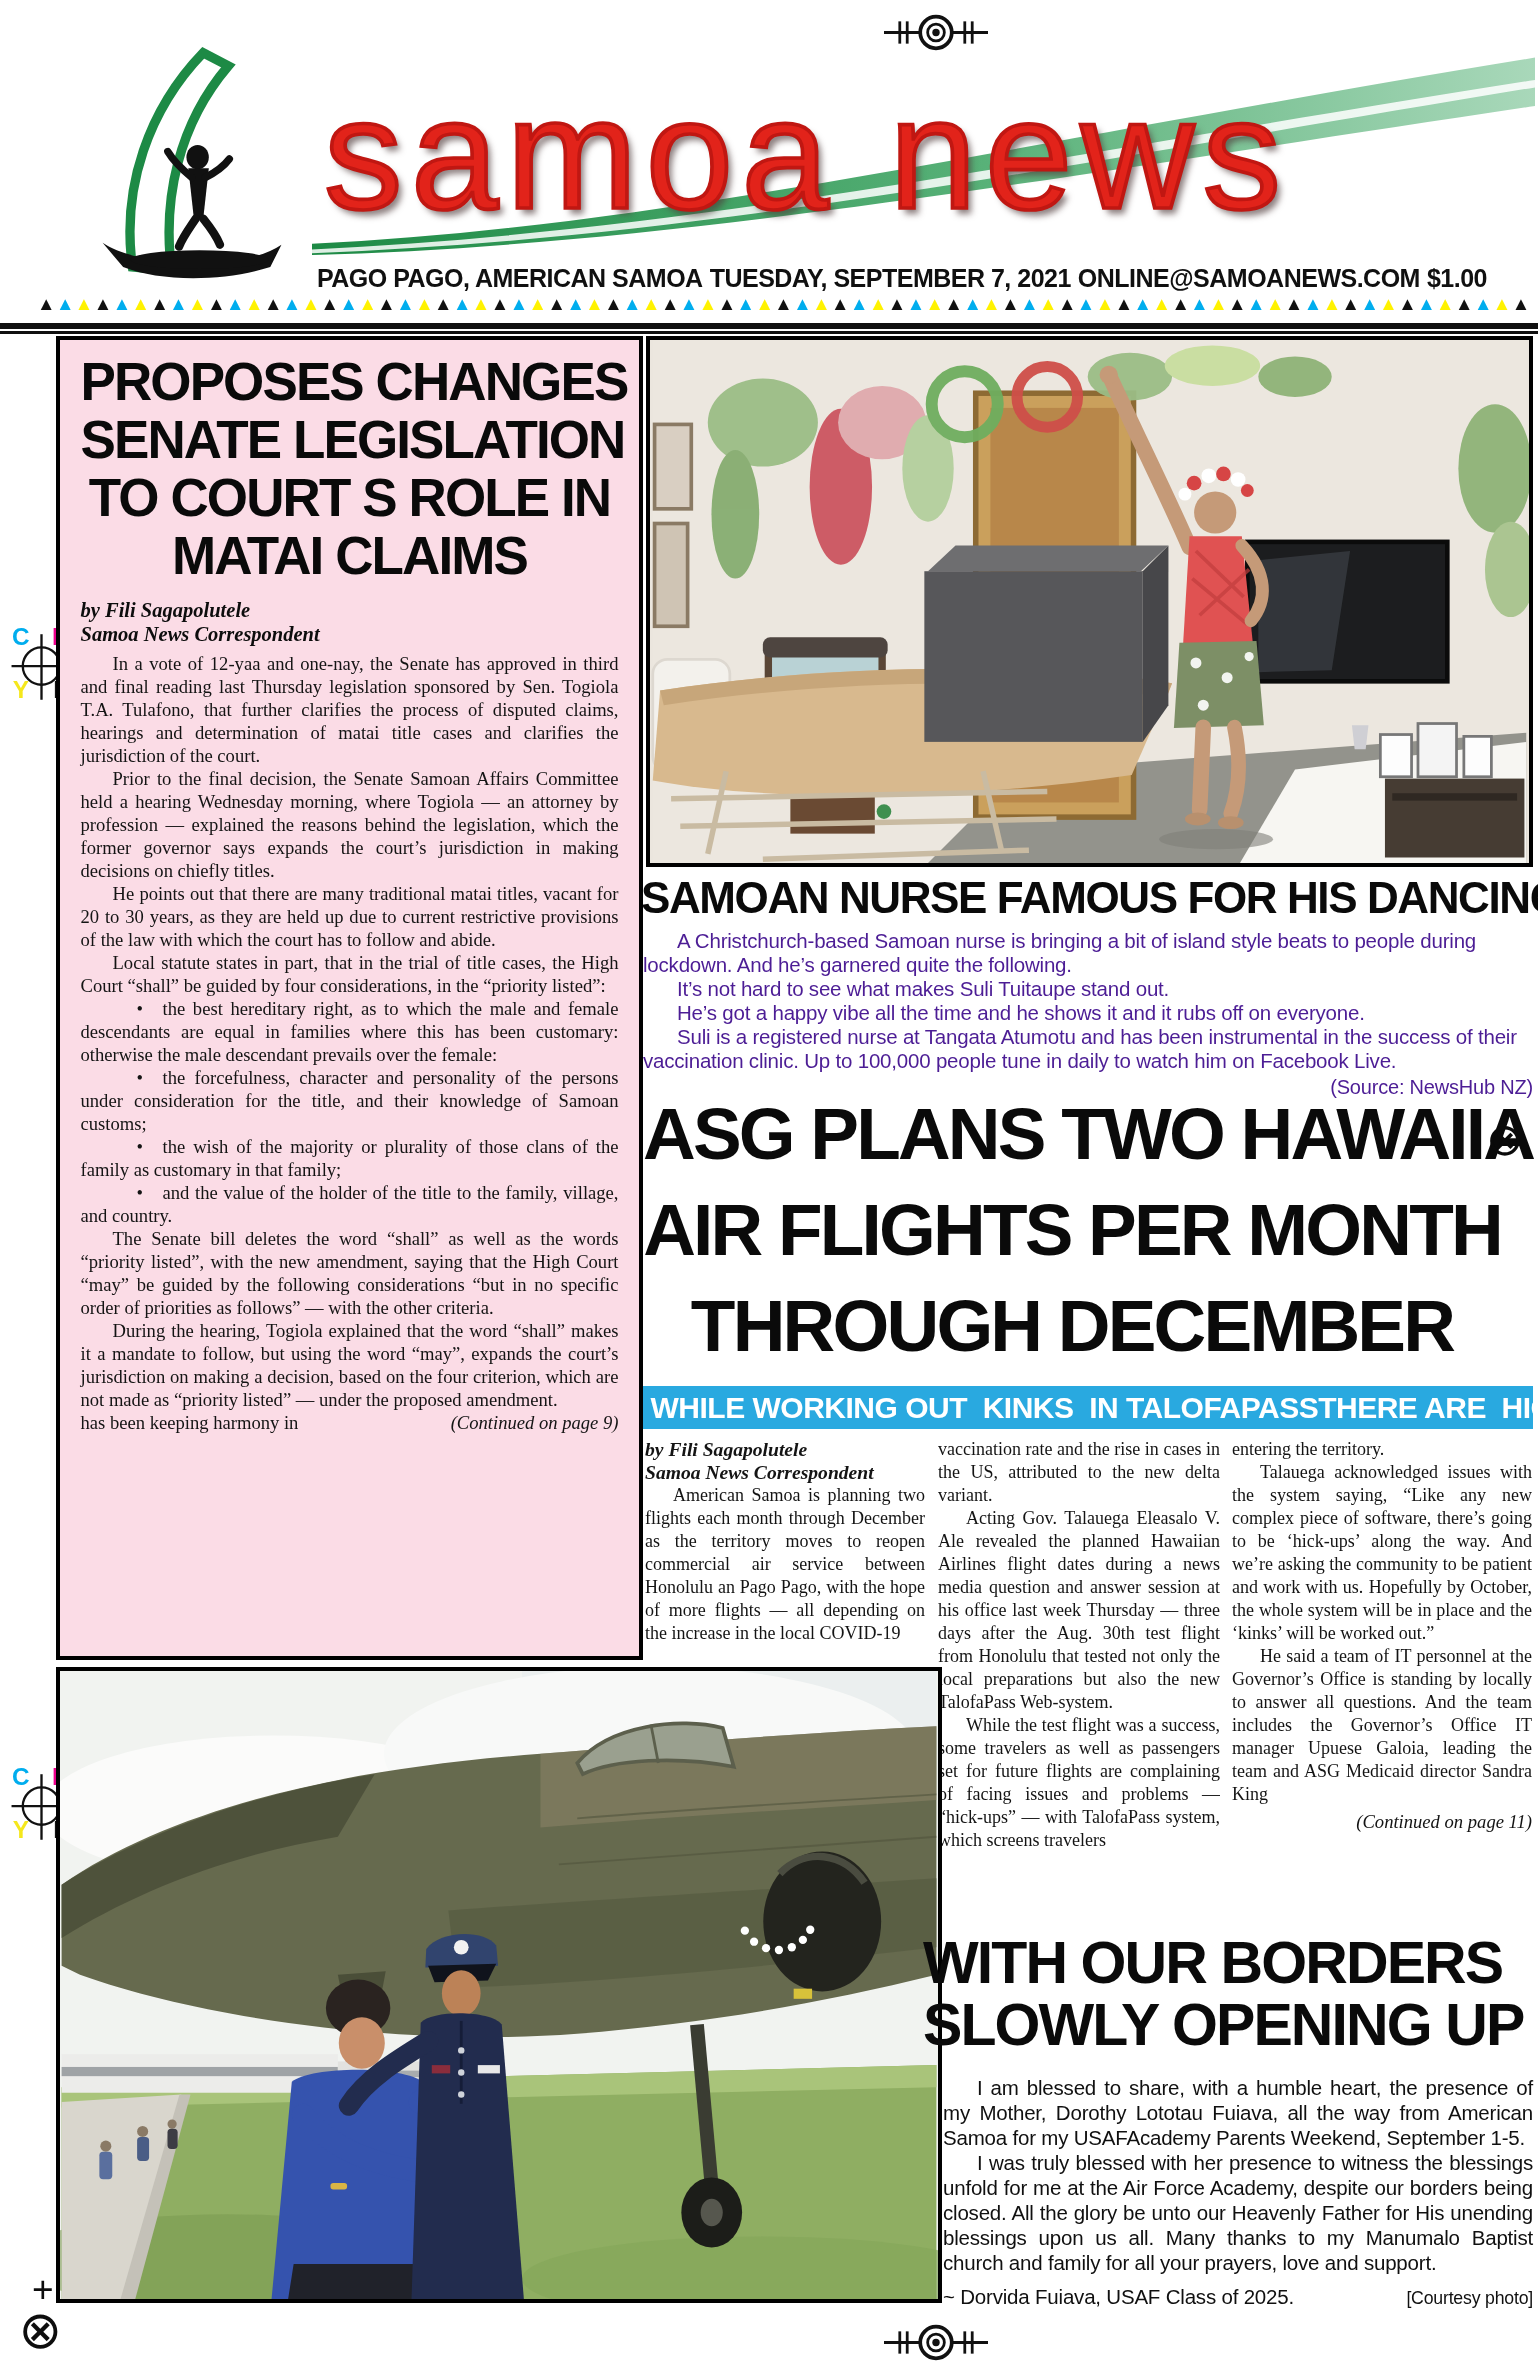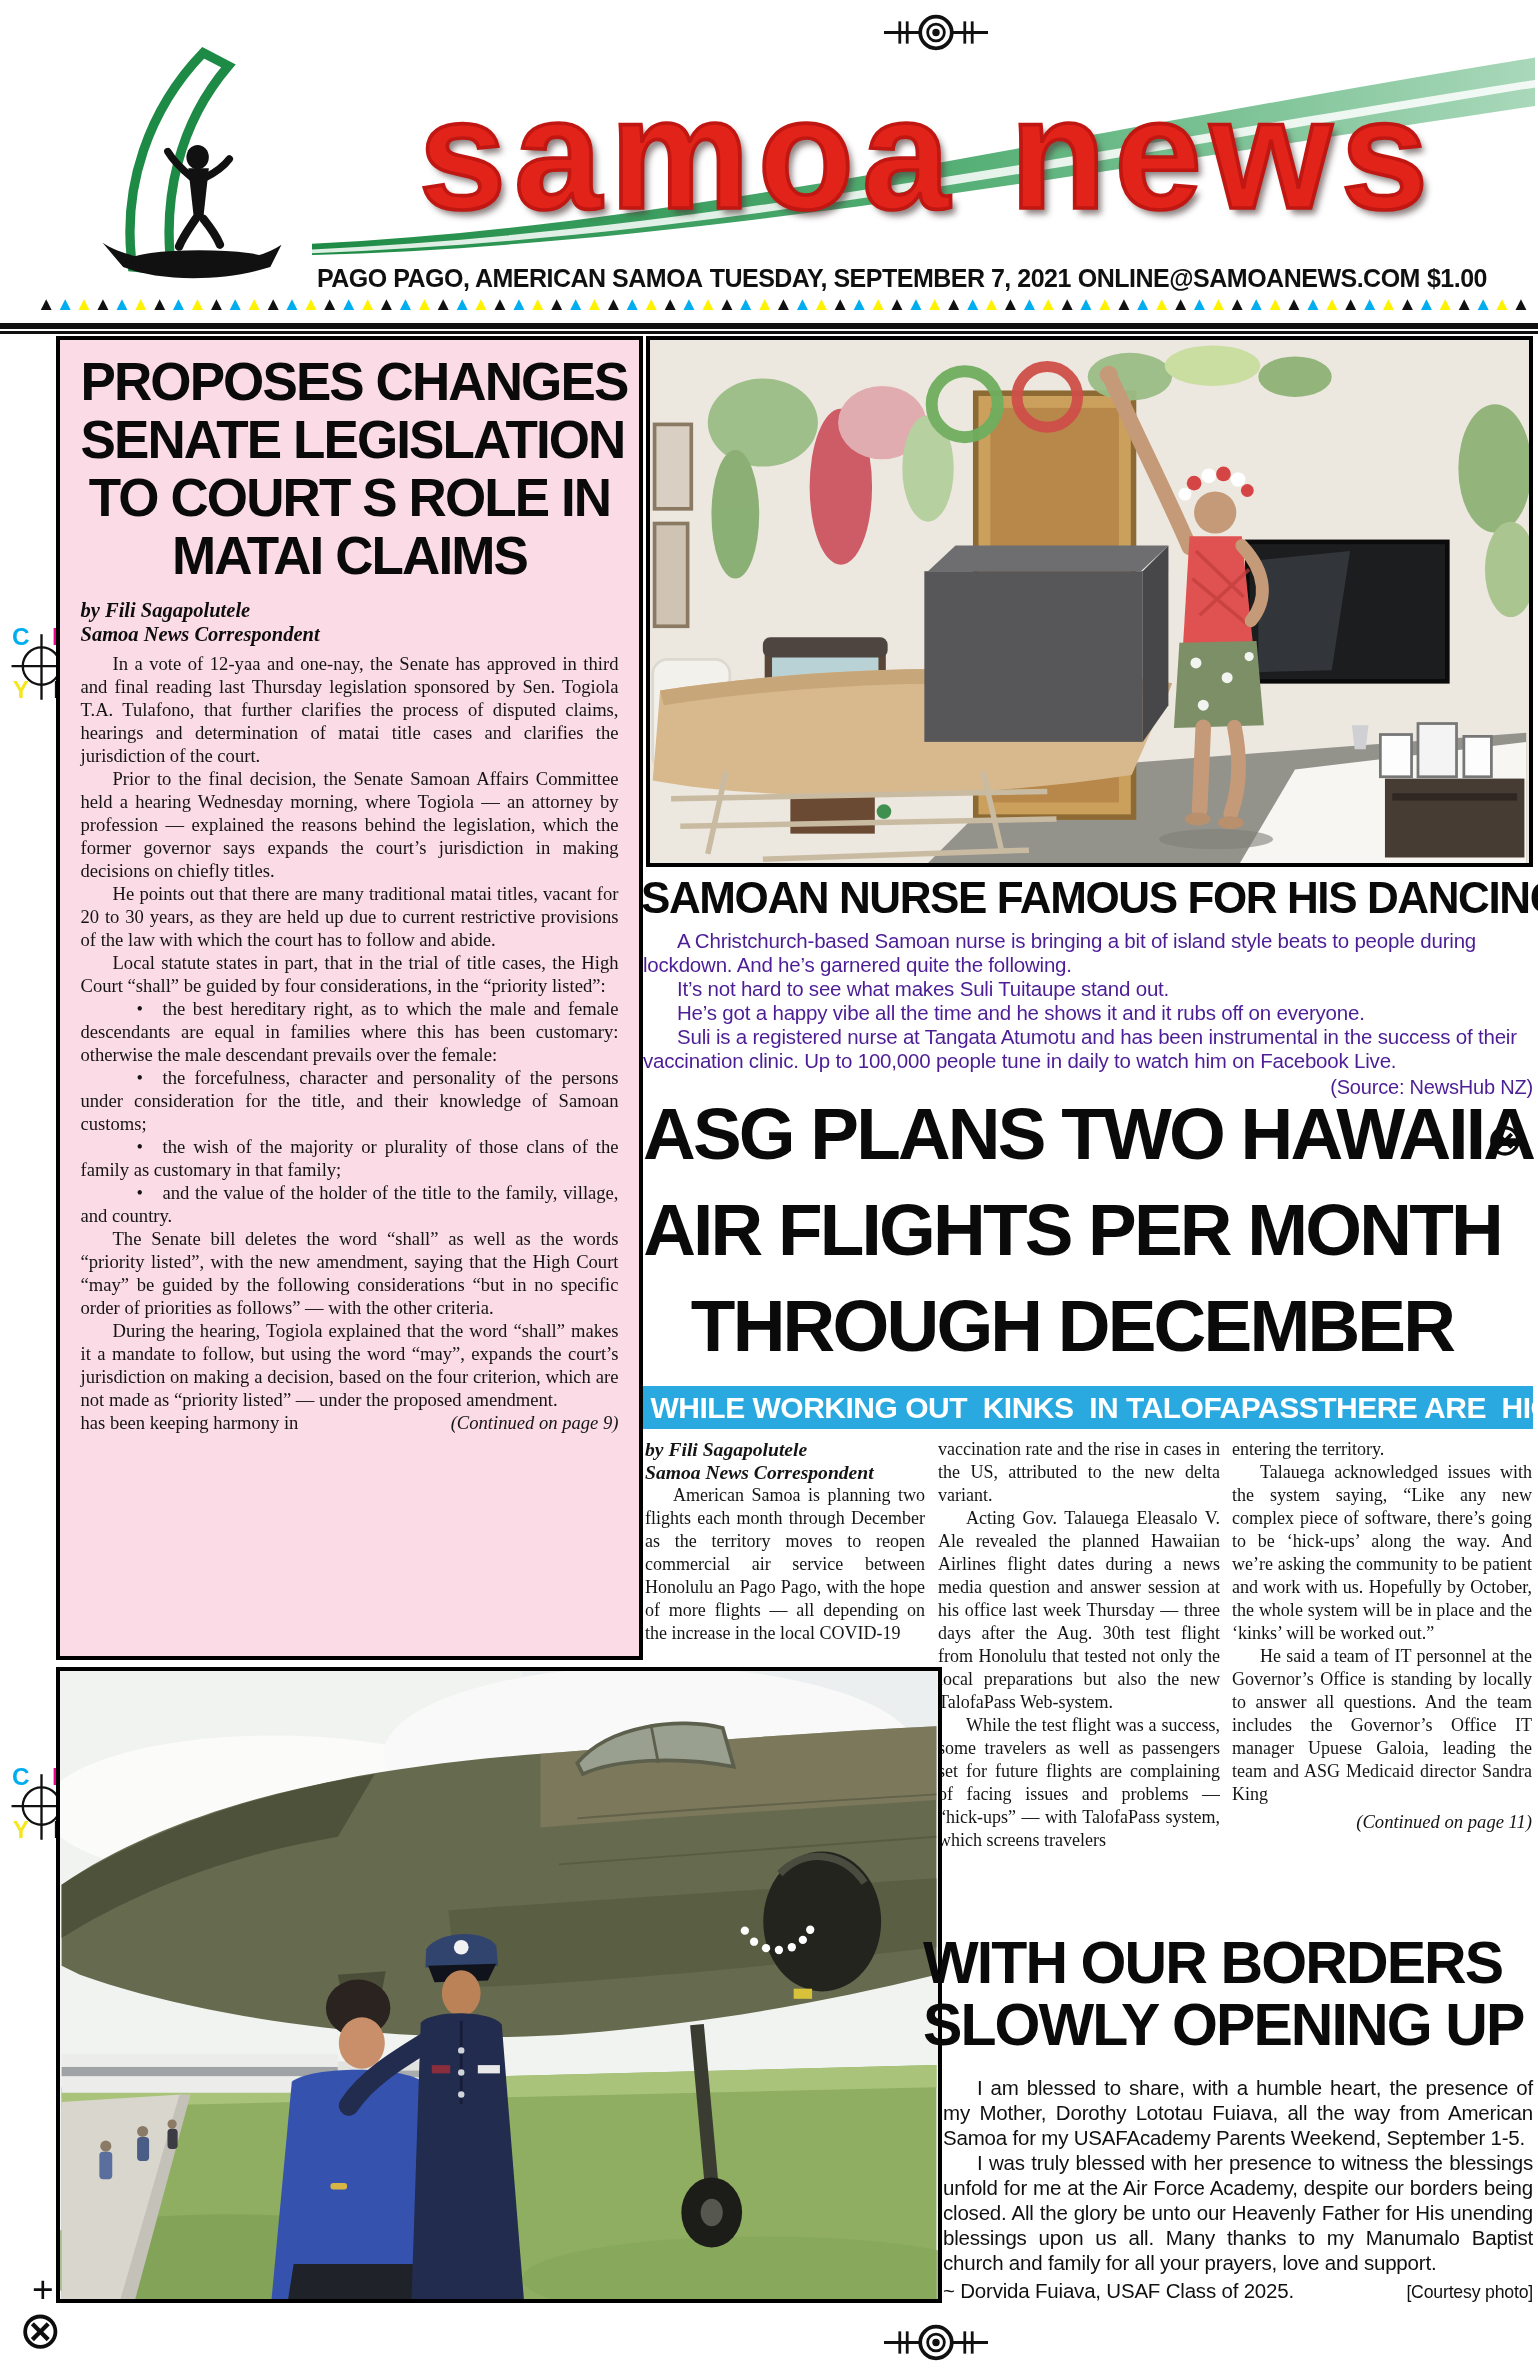--- a/index.html
+++ b/index.html
@@ -8,22 +8,22 @@
   .abs{position:absolute;}
   .serif{font-family:"Liberation Serif",serif;}
   .sans{font-family:"Liberation Sans",sans-serif;}
   .hl{font-family:"Liberation Sans",sans-serif;font-weight:700;color:#0a0a0a;}
 
   
   #regmark-top{left:884px;top:11.2px;width:104px;height:43px;}
   #regmark-bottom{left:884px;top:2321px;width:104px;height:43px;}
   #masthead-logo{left:84px;top:47px;width:231px;height:238px;}
   #swoosh{left:312px;top:52px;width:1223px;height:203px;}
-  #masthead-title{left:324px;top:54px;width:1207px;height:200px;line-height:200px;text-align:center;
-      font-weight:700;font-size:157px;letter-spacing:8.4px;color:#e2231a;
+  #masthead-title{left:324px;top:54px;width:1207px;height:200px;line-height:200px;
+      font-weight:400;font-size:157px;letter-spacing:8.4px;color:#e2231a;
       -webkit-text-stroke:3.7px #c01712;text-shadow:4.7px 5.6px 6.5px rgba(80,60,60,.65);}
   #dateline{left:317px;top:264px;width:1170px;display:flex;justify-content:space-between;
       font-weight:700;font-size:25px;letter-spacing:-0.5px;color:#101010;}
   #triangle-strip{left:37px;top:293px;width:1497px;height:22.4px;overflow:hidden;white-space:nowrap;
       font-size:18.6px;line-height:22.4px;}
   #triangle-strip span{display:inline-block;margin-right:0.5px;}
   #rule-a{left:0;top:323px;width:1538px;height:5.6px;background:#101010;}
   #rule-b{left:0;top:331px;width:1538px;height:2.8px;background:#101010;}
 
   
@@ -65,21 +65,21 @@
   #col1-byline{font-style:italic;font-weight:700;font-size:19.6px;line-height:23px;text-indent:0 !important;}
   #col3 .cont{display:block;text-align:right;margin-top:3.7px;}
 
   
   #bottom-photo{left:56px;top:1667px;width:886px;height:636px;border:4.7px solid #000;box-sizing:border-box;background:#f1f3f0;}
 
   
   #borders-headline{left:923px;top:1932px;width:541px;text-align:center;font-size:59px;line-height:62px;letter-spacing:-1.9px;white-space:nowrap;}
   #borders-body{left:943px;top:2075px;width:590px;font-size:20.5px;line-height:25px;letter-spacing:-0.2px;text-align:justify;color:#101010;}
   #borders-body p{margin:0;text-indent:34px;}
-  #borders-sig{display:flex;justify-content:space-between;align-items:baseline;margin-top:3px;}
+  #borders-sig{display:flex;justify-content:space-between;align-items:baseline;margin-top:9px;}
   #borders-credit{font-size:17.7px;}
 
   #plus-mark{left:32px;top:2269px;font-size:37px;font-weight:400;}
   #circle-x-bottom{left:18.6px;top:2304px;font-size:52px;line-height:52px;}
   svg{display:block;}
 </style>
 </head>
 <body>
 
 <div id="page">

